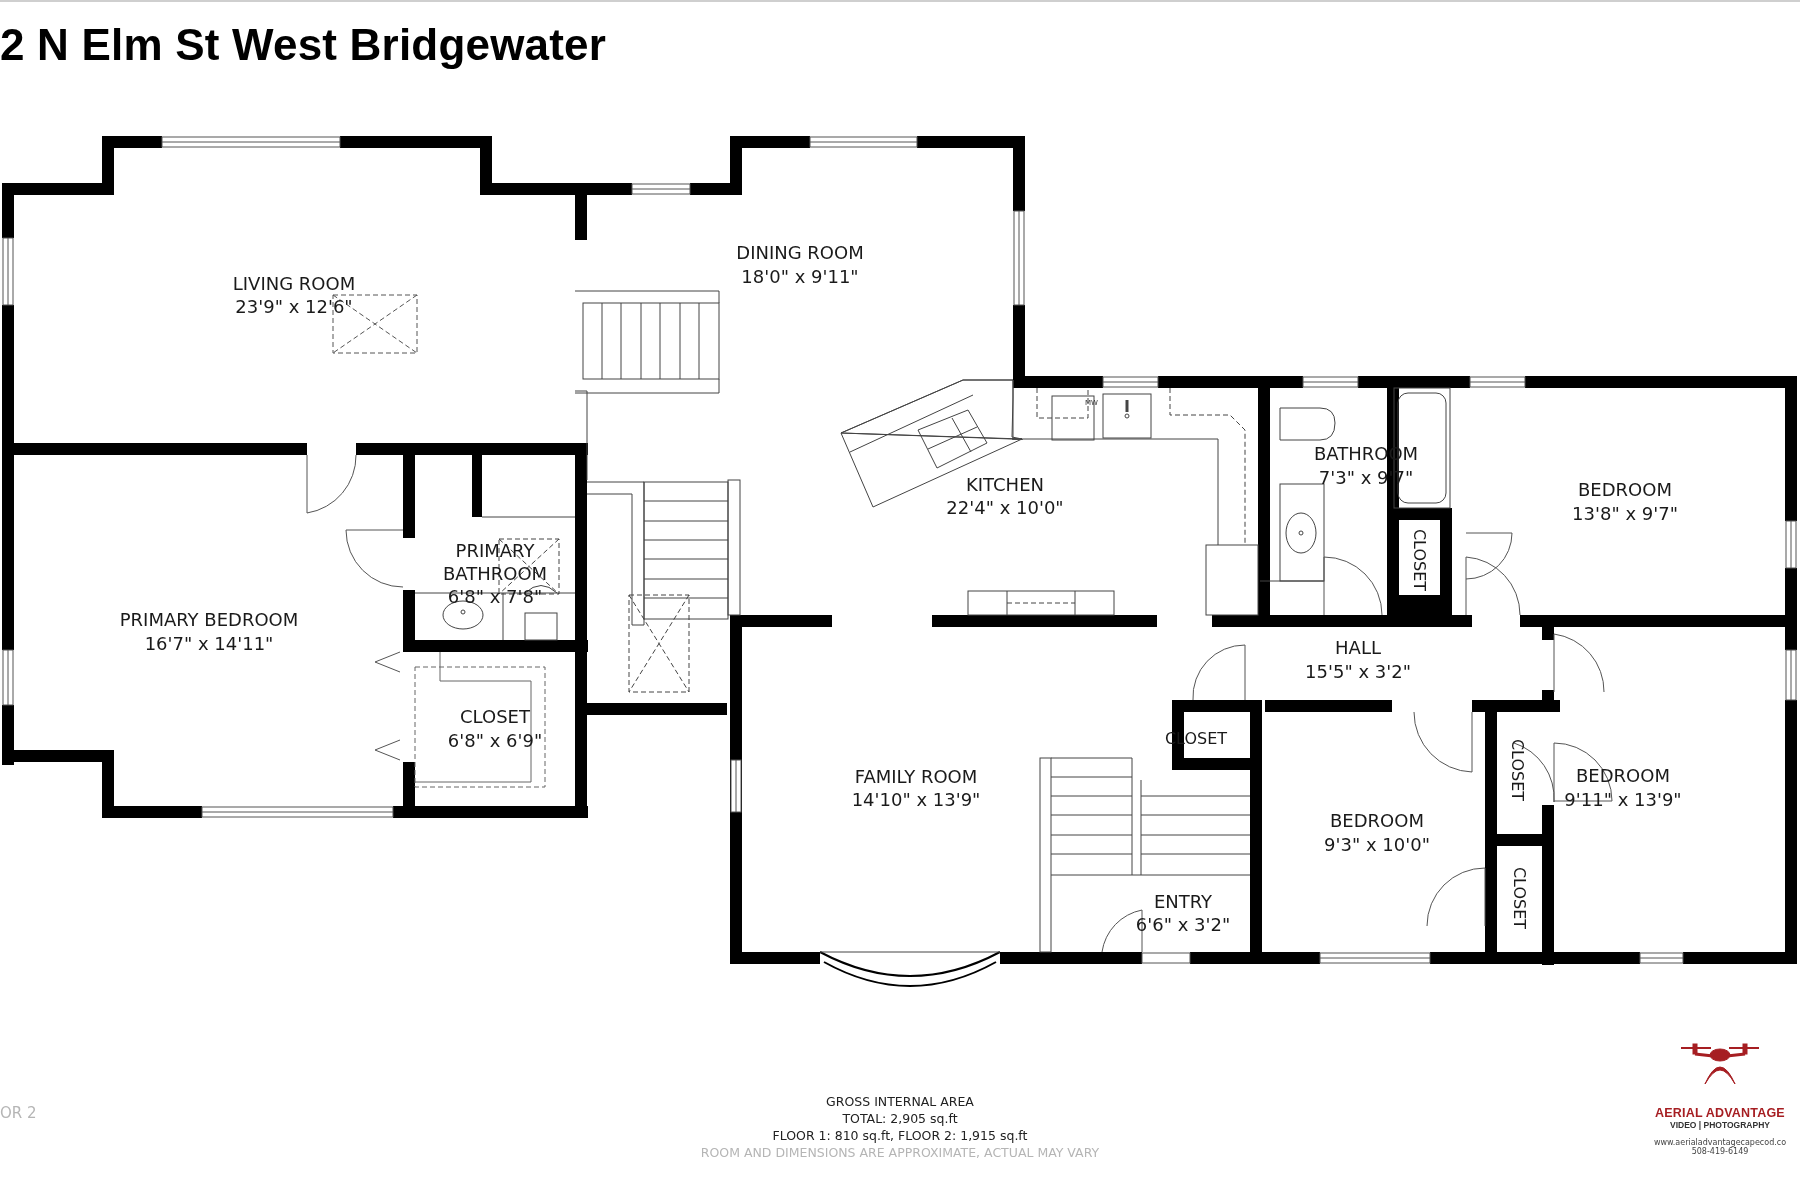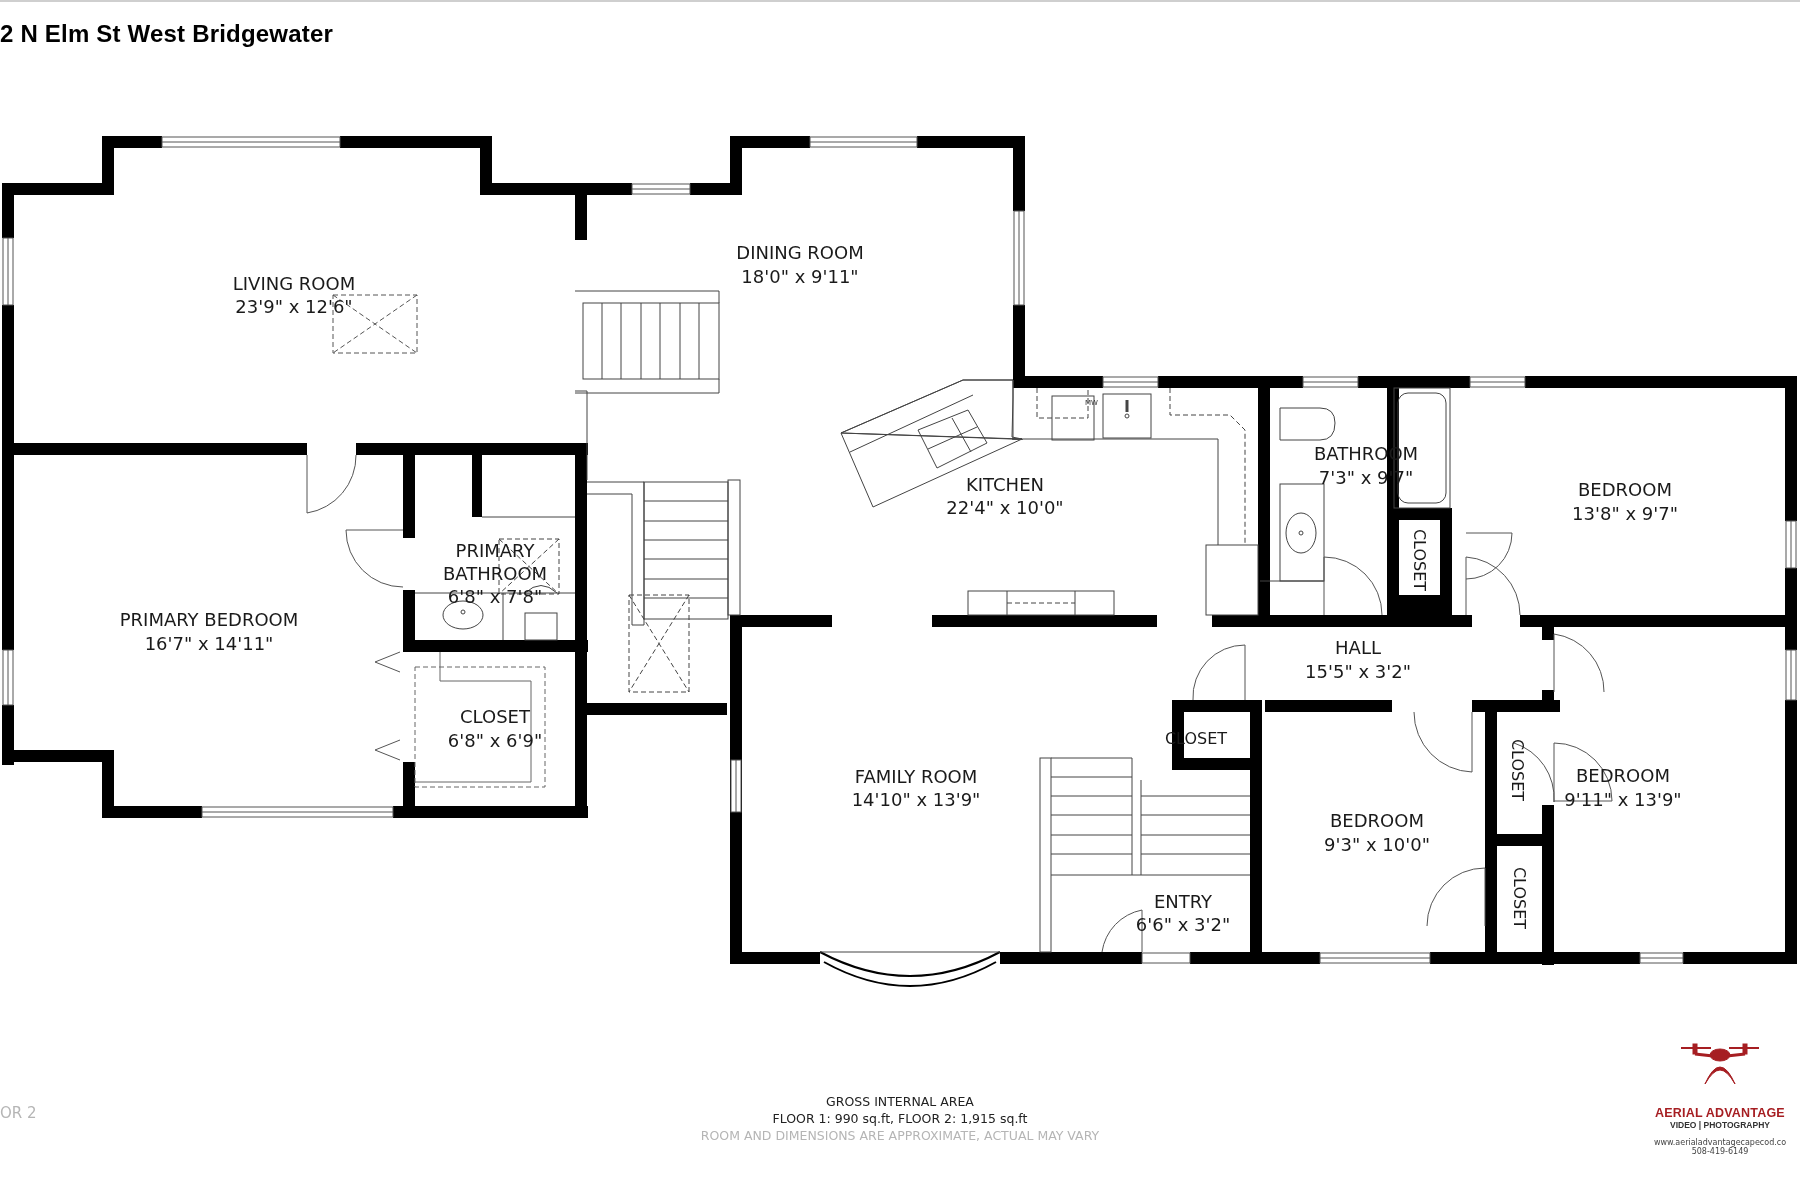--- a/index.html
+++ b/index.html
@@ -1,18 +1,18 @@
 <!DOCTYPE html>
 <html><head>
 <meta charset="utf-8">
 <style>
   html, body { margin: 0; padding: 0; background: #ffffff; }
   body { width: 1800px; height: 1200px; position: relative; overflow: hidden; font-family: "DejaVu Sans", sans-serif; }
   .topline { position: absolute; left: 0; top: 0; width: 1800px; height: 2px; background: #cfcfcf; }
-  .title { position: absolute; left: 0; top: 20px; font-family: "Liberation Sans", sans-serif; font-weight: bold; font-size: 24px; color: #000; letter-spacing: 0.2px; white-space: nowrap; }
+  .title { position: absolute; left: 0; top: 20px; font-family: "Liberation Sans", sans-serif; font-weight: bold; font-size: 44px; color: #000; letter-spacing: 0.2px; white-space: nowrap; }
   svg.plan { position: absolute; left: 0; top: 0; }
   .rl { font-family: "DejaVu Sans", sans-serif; font-size: 18px; fill: #1a1a1a; text-anchor: middle; }
   .rl-sm { font-family: "DejaVu Sans", sans-serif; font-size: 16px; fill: #1a1a1a; text-anchor: middle; }
   .footer { position: absolute; left: 0; width: 1800px; top: 1093px; text-align: center; font-family: "DejaVu Sans", sans-serif; font-size: 12.5px; color: #222; line-height: 17px; }
   .footer .disclaimer { color: #b5b5b5; }
   .floor-label { position: absolute; left: 0; top: 1104px; font-family: "DejaVu Sans", sans-serif; font-size: 15px; color: #b5b5b5; }
   .logo { position: absolute; left: 1640px; top: 1040px; width: 160px; height: 140px; text-align: center; }
   .logo .brand { font-family: "Liberation Sans", sans-serif; font-weight: bold; font-size: 12.5px; color: #a61e22; margin-top: 12px; letter-spacing: 0.2px; }
   .logo .sub { font-family: "Liberation Sans", sans-serif; font-size: 8.5px; color: #333; font-weight: bold; }
   .logo .url { font-family: "DejaVu Sans", sans-serif; font-size: 8px; color: #444; margin-top: 8px; white-space: nowrap; }
@@ -328,21 +328,22 @@
     <text class="rl" x="1623" y="806">9'11" x 13'9"</text>
   </g>
   <text class="rl-sm" x="1196" y="744">CLOSET</text>
   <text class="rl-sm" transform="translate(1414,560) rotate(90)" x="0" y="0">CLOSET</text>
   <text class="rl-sm" transform="translate(1512,770) rotate(90)" x="0" y="0">CLOSET</text>
   <text class="rl-sm" transform="translate(1514,898) rotate(90)" x="0" y="0">CLOSET</text>
 </svg>
 
 <div class="footer">
   <div>GROSS INTERNAL AREA</div>
-  <div>FLOOR 1: 990 sq.ft, FLOOR 2: 1,915 sq.ft</div>
+  <div>TOTAL: 2,905 sq.ft</div>
+  <div>FLOOR 1: 810 sq.ft, FLOOR 2: 1,915 sq.ft</div>
   <div class="disclaimer">ROOM AND DIMENSIONS ARE APPROXIMATE, ACTUAL MAY VARY</div>
 </div>
 
 <div class="floor-label">OR 2</div>
 
 <div class="logo">
   <svg width="90" height="50" viewBox="0 0 90 50">
     <g fill="#a61e22" stroke="#a61e22">
       <line x1="6" y1="8" x2="36" y2="8" stroke-width="2"></line>
       <line x1="54" y1="8" x2="84" y2="8" stroke-width="2"></line>

